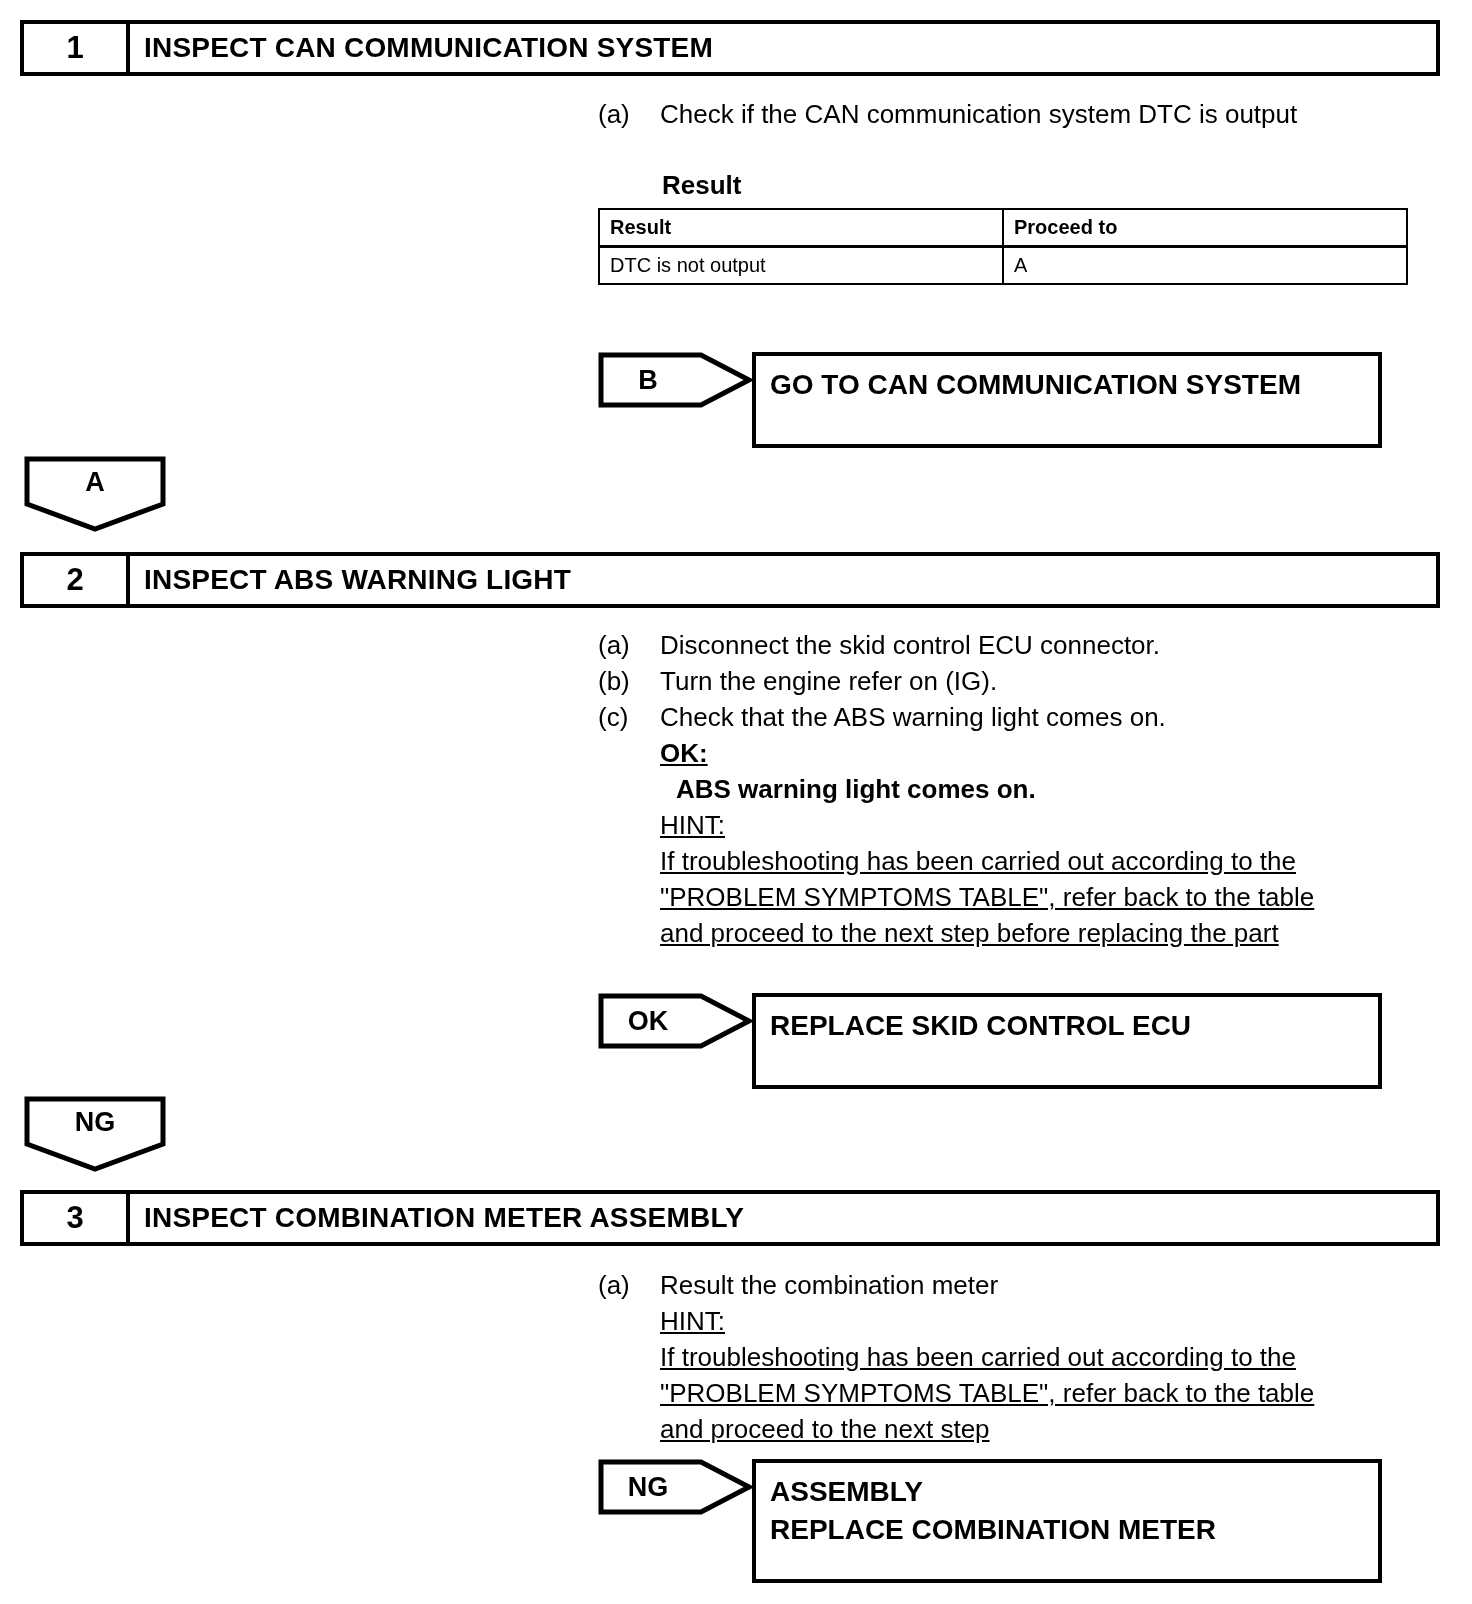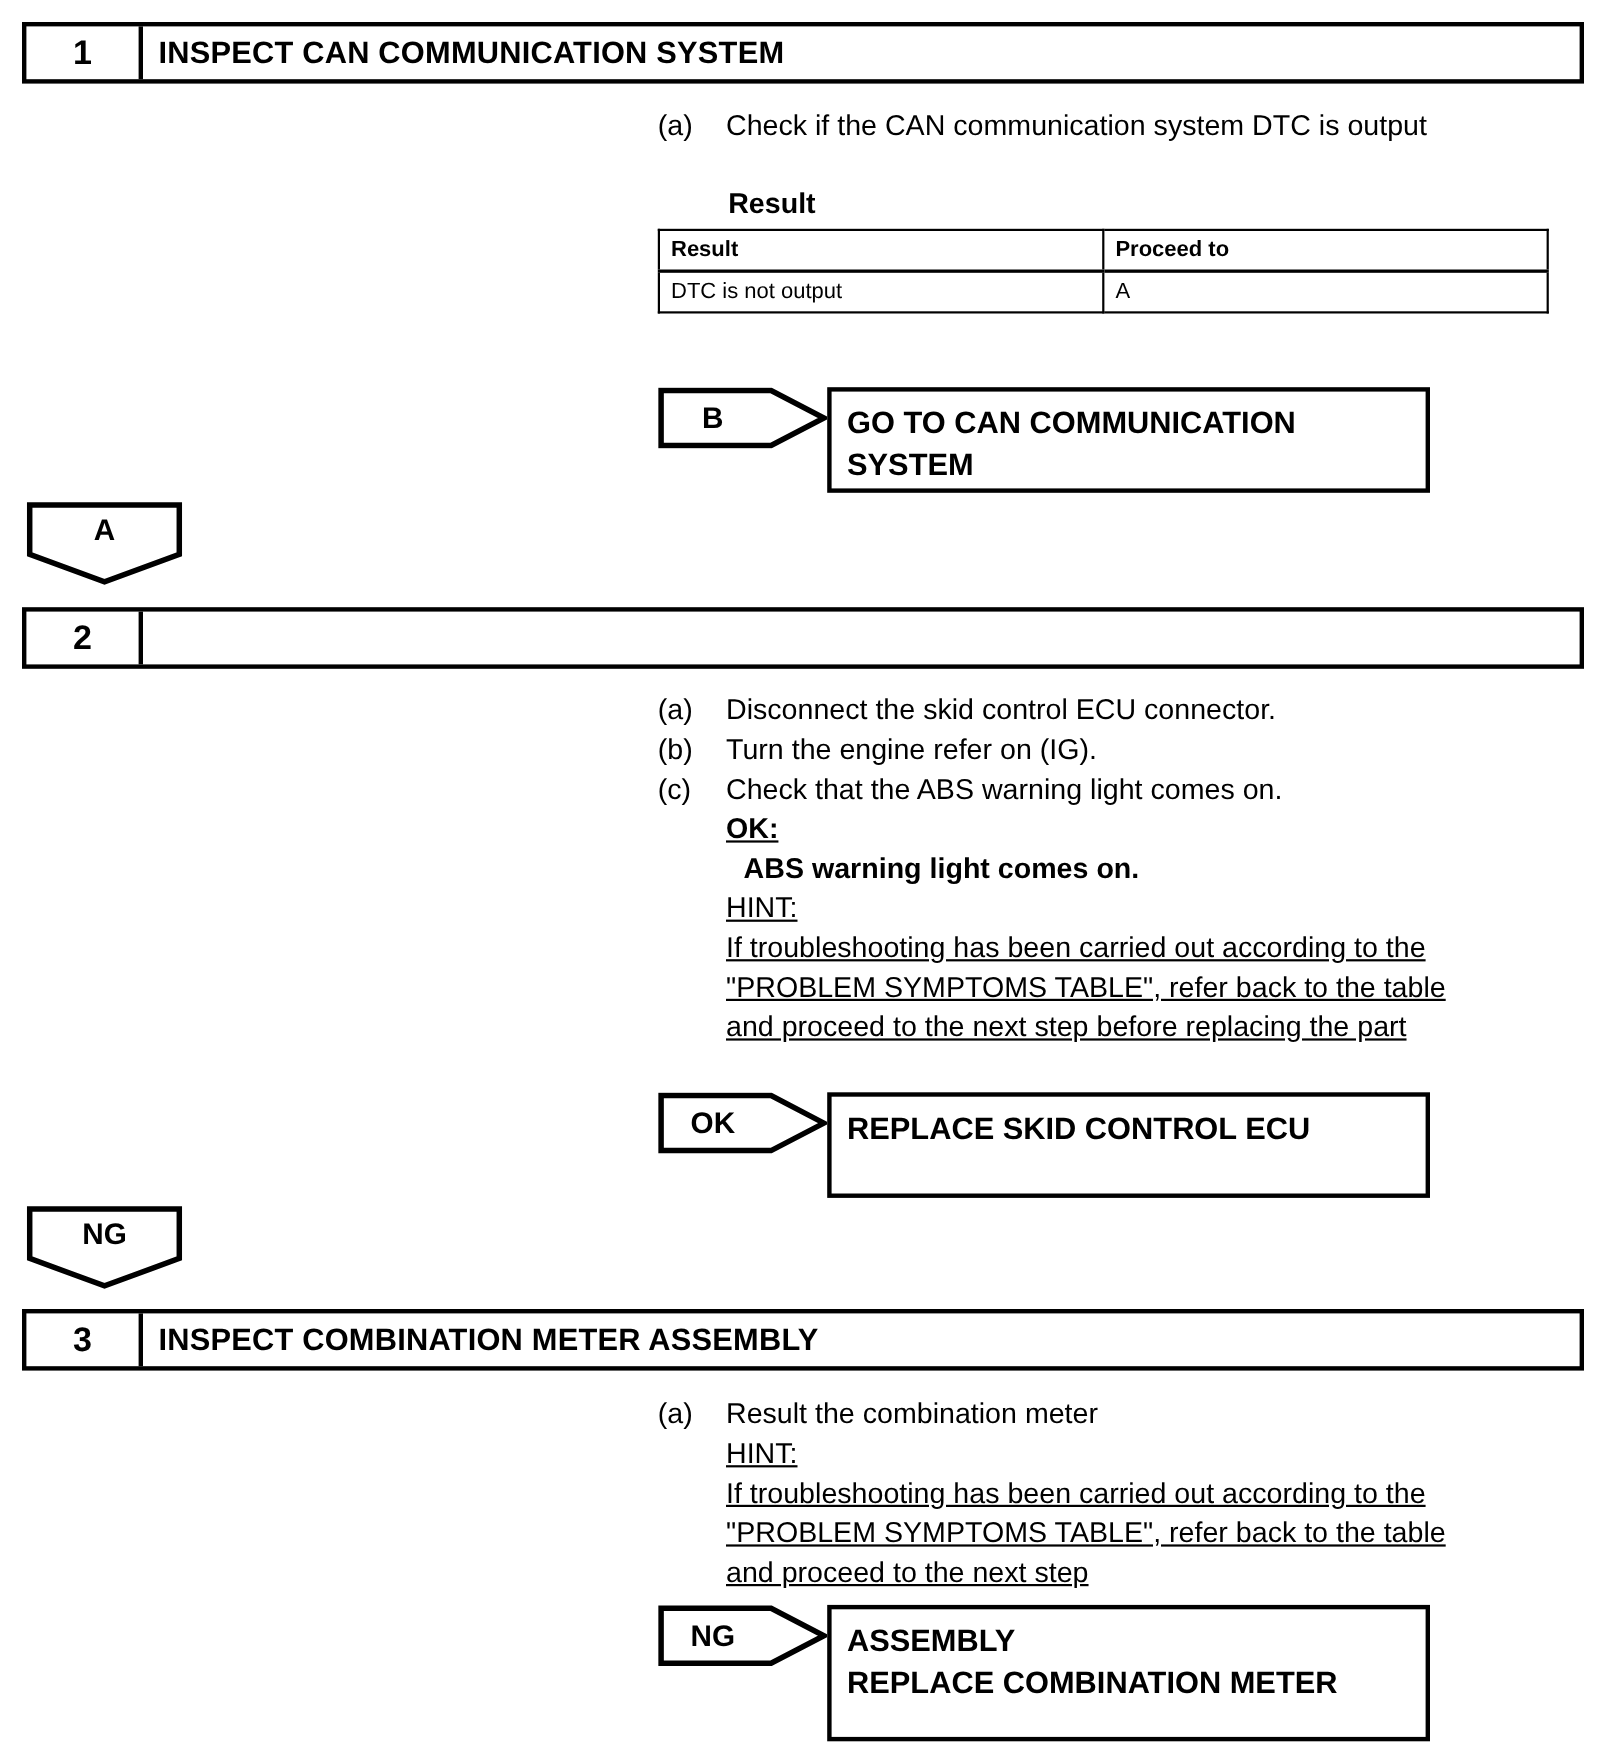--- a/index.html
+++ b/index.html
@@ -147,21 +147,21 @@
     align-items: center;
     justify-content: center;
     font-size: 27px;
     font-weight: bold;
   }
 
   
   .action-box {
     position: absolute;
     left: 752px;
-    width: 548px;
+    width: 630px;
     border: 4px solid #000;
     box-sizing: border-box;
     background: #fff;
     padding: 10px 1px 0 14px;
     font-size: 28px;
     font-weight: bold;
     line-height: 38px;
   }
 </style>
 </head>
@@ -208,20 +208,21 @@
 
 <div class="tag-down" style="top:456px;">
   <svg width="142" height="76" viewBox="0 0 142 76">
     <polygon points="3,3 139,3 139,48 71,73 3,48" fill="#ffffff" stroke="#000000" stroke-width="5"></polygon>
   </svg>
   <div class="tag-label">A</div>
 </div>
 
 <div class="step-header" style="top:552px;">
   <div class="step-num">2</div>
+  <div class="step-title">INSPECT ABS WARNING LIGHT</div>
 </div>
 
 <div class="proc-block" style="top:627px;">
   <div class="proc-line">
     <span class="proc-label">(a)</span>
     <span class="proc-text">Disconnect the skid control ECU connector.</span>
   </div>
   <div class="proc-line">
     <span class="proc-label">(b)</span>
     <span class="proc-text">Turn the engine refer on (IG).</span>

